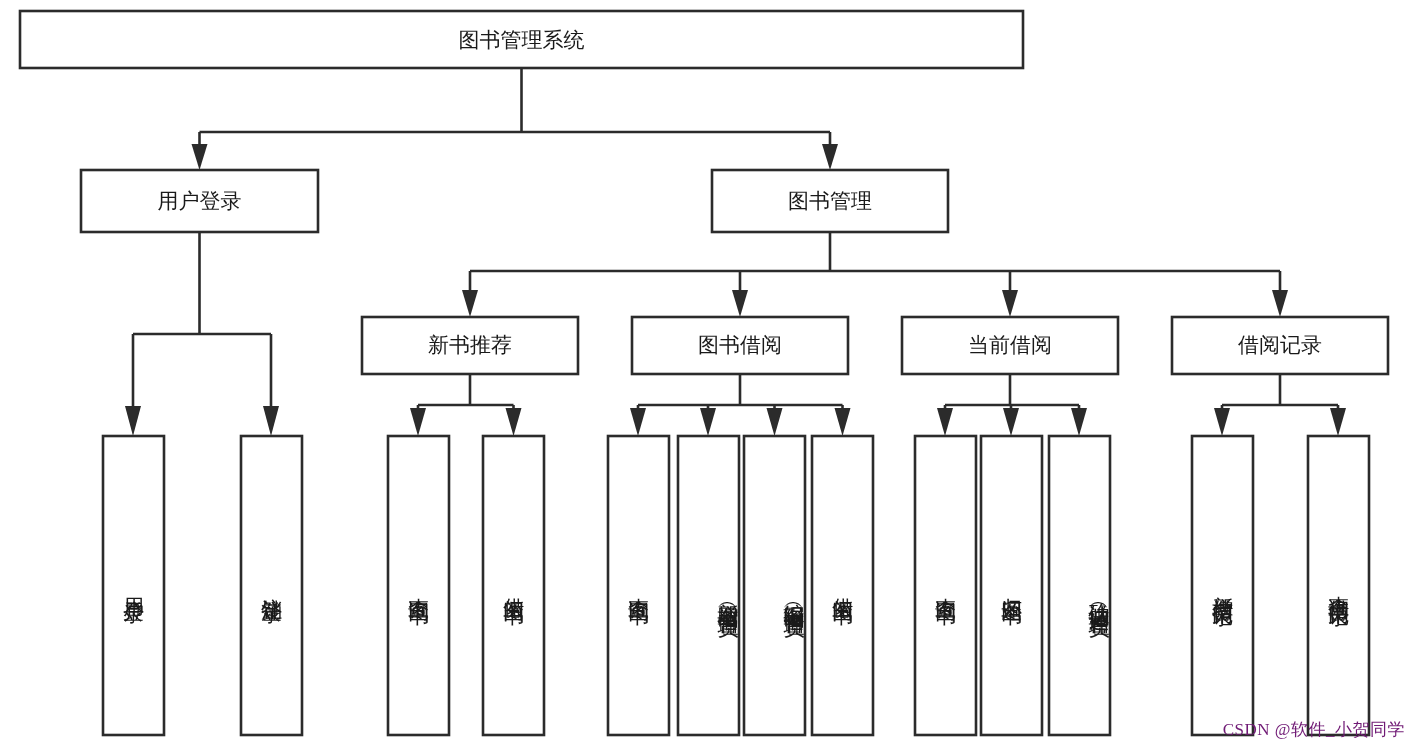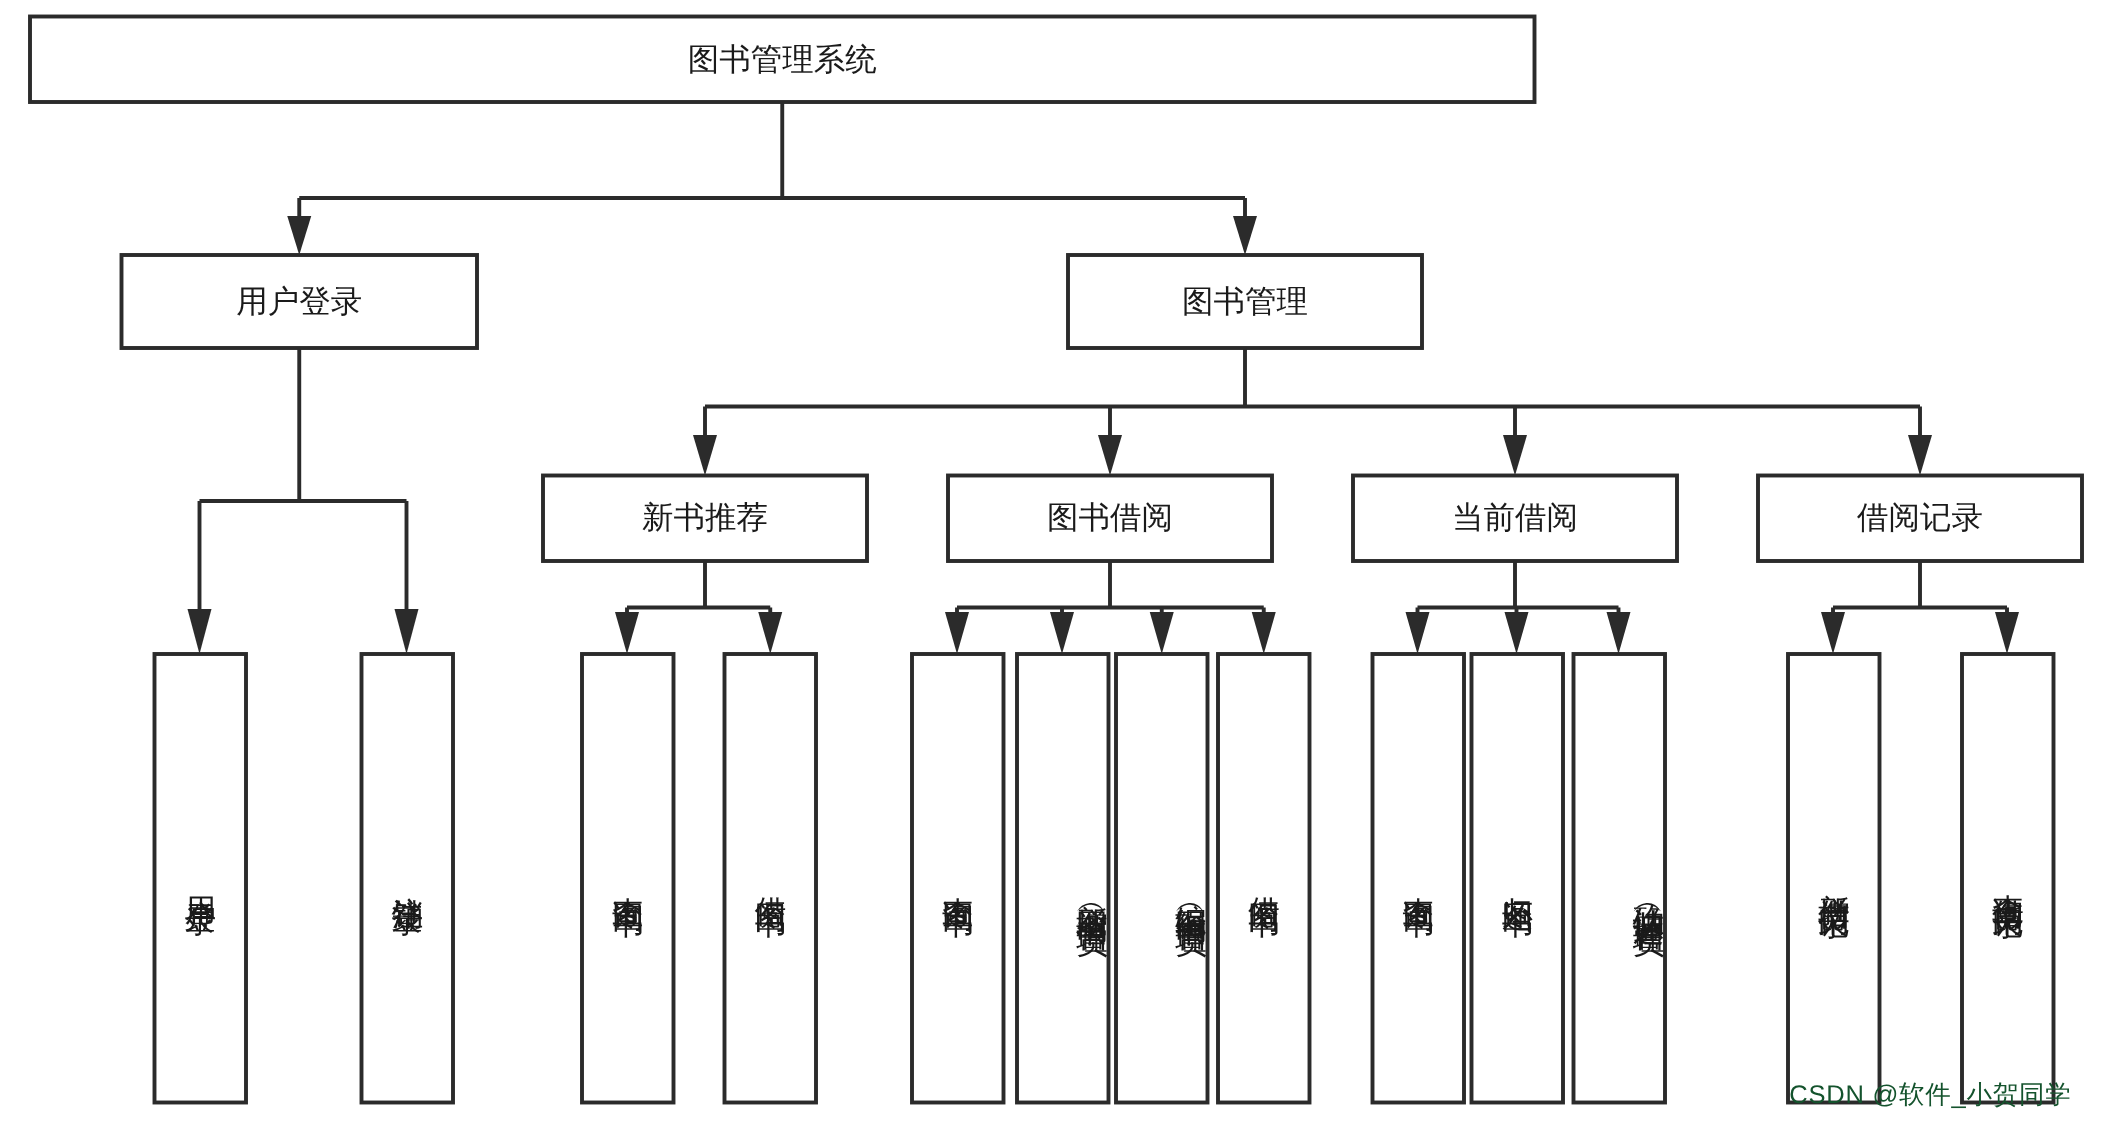--- a/index.html
+++ b/index.html
@@ -61,25 +61,25 @@
     display: flex;
     align-items: center;
     justify-content: center;
     text-align: center;
     white-space: nowrap;
     pointer-events: none;
     user-select: none;
   }
   .watermark {
     position: absolute;
-    right: 24px;
+    right: 0;
     bottom: 6px;
-    font-family: Liberation Sans, sans-serif;
+    font-family: Liberation Serif, serif;
     font-size: 17px;
-    color: #14532d;
+    color: #701a75;
     letter-spacing: 0.5px;
     white-space: nowrap;
     user-select: none;
   }
 </style>
 </head>
 <body>
 
 <div id="diagram-root">
 

